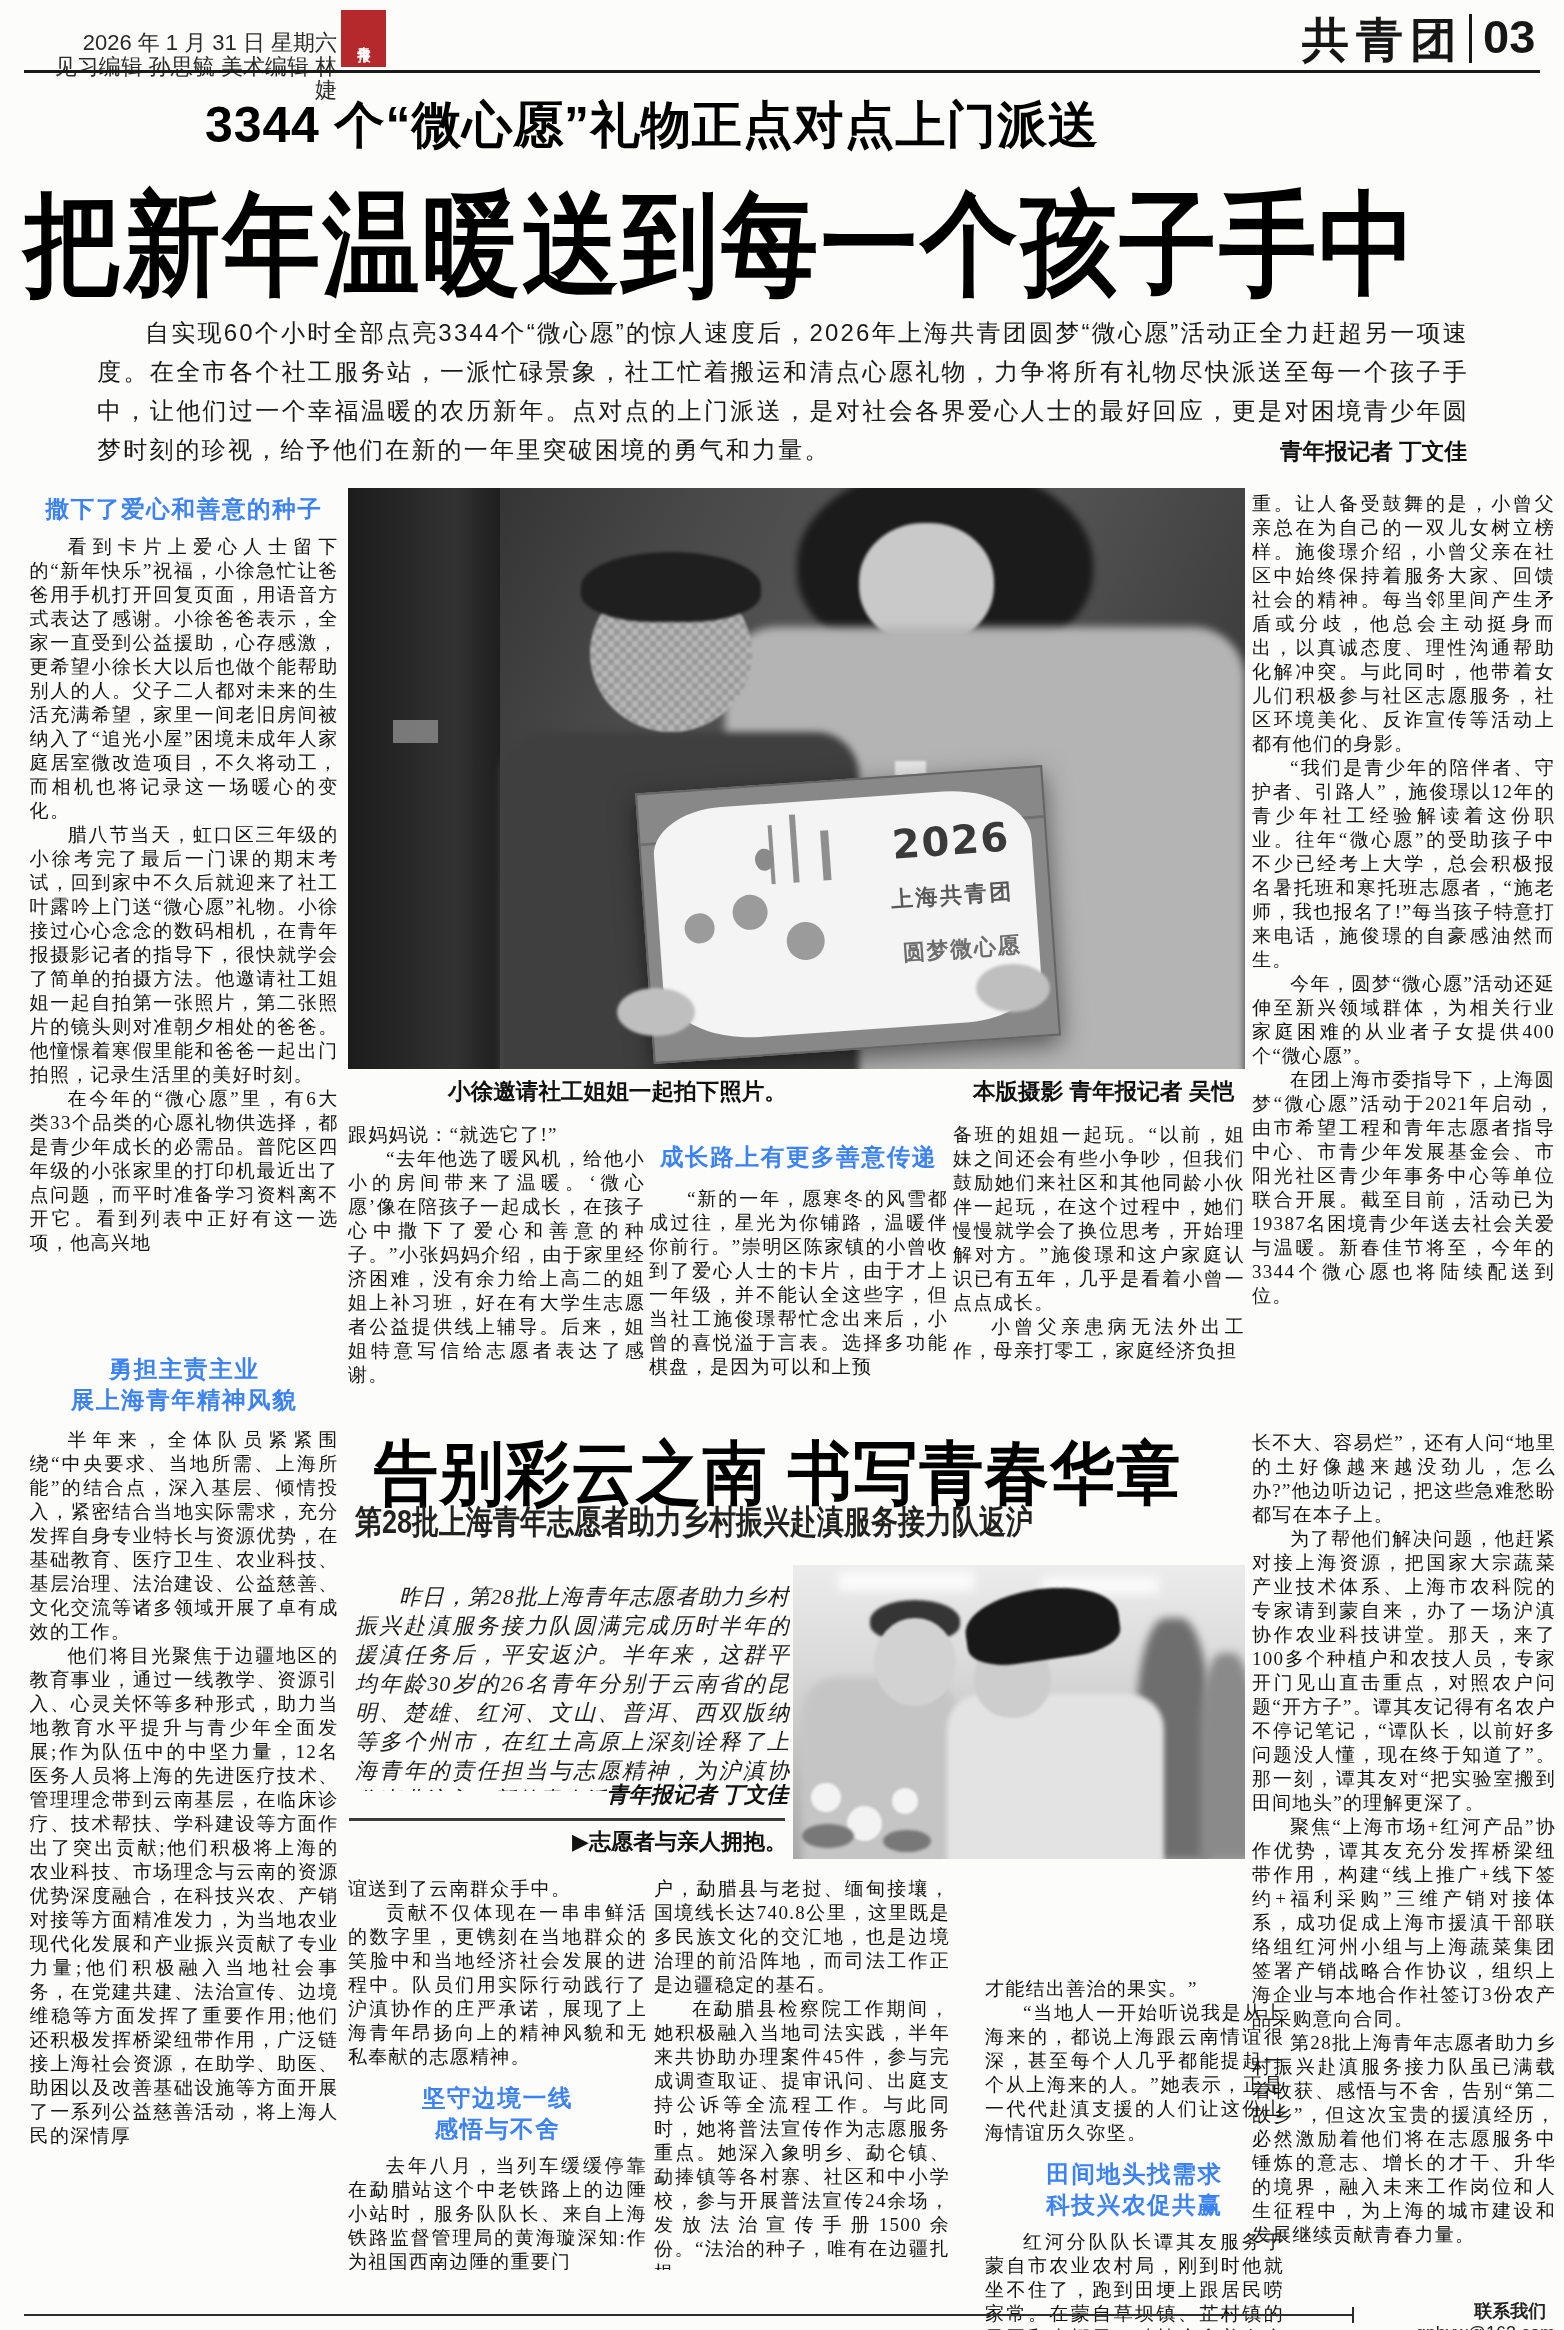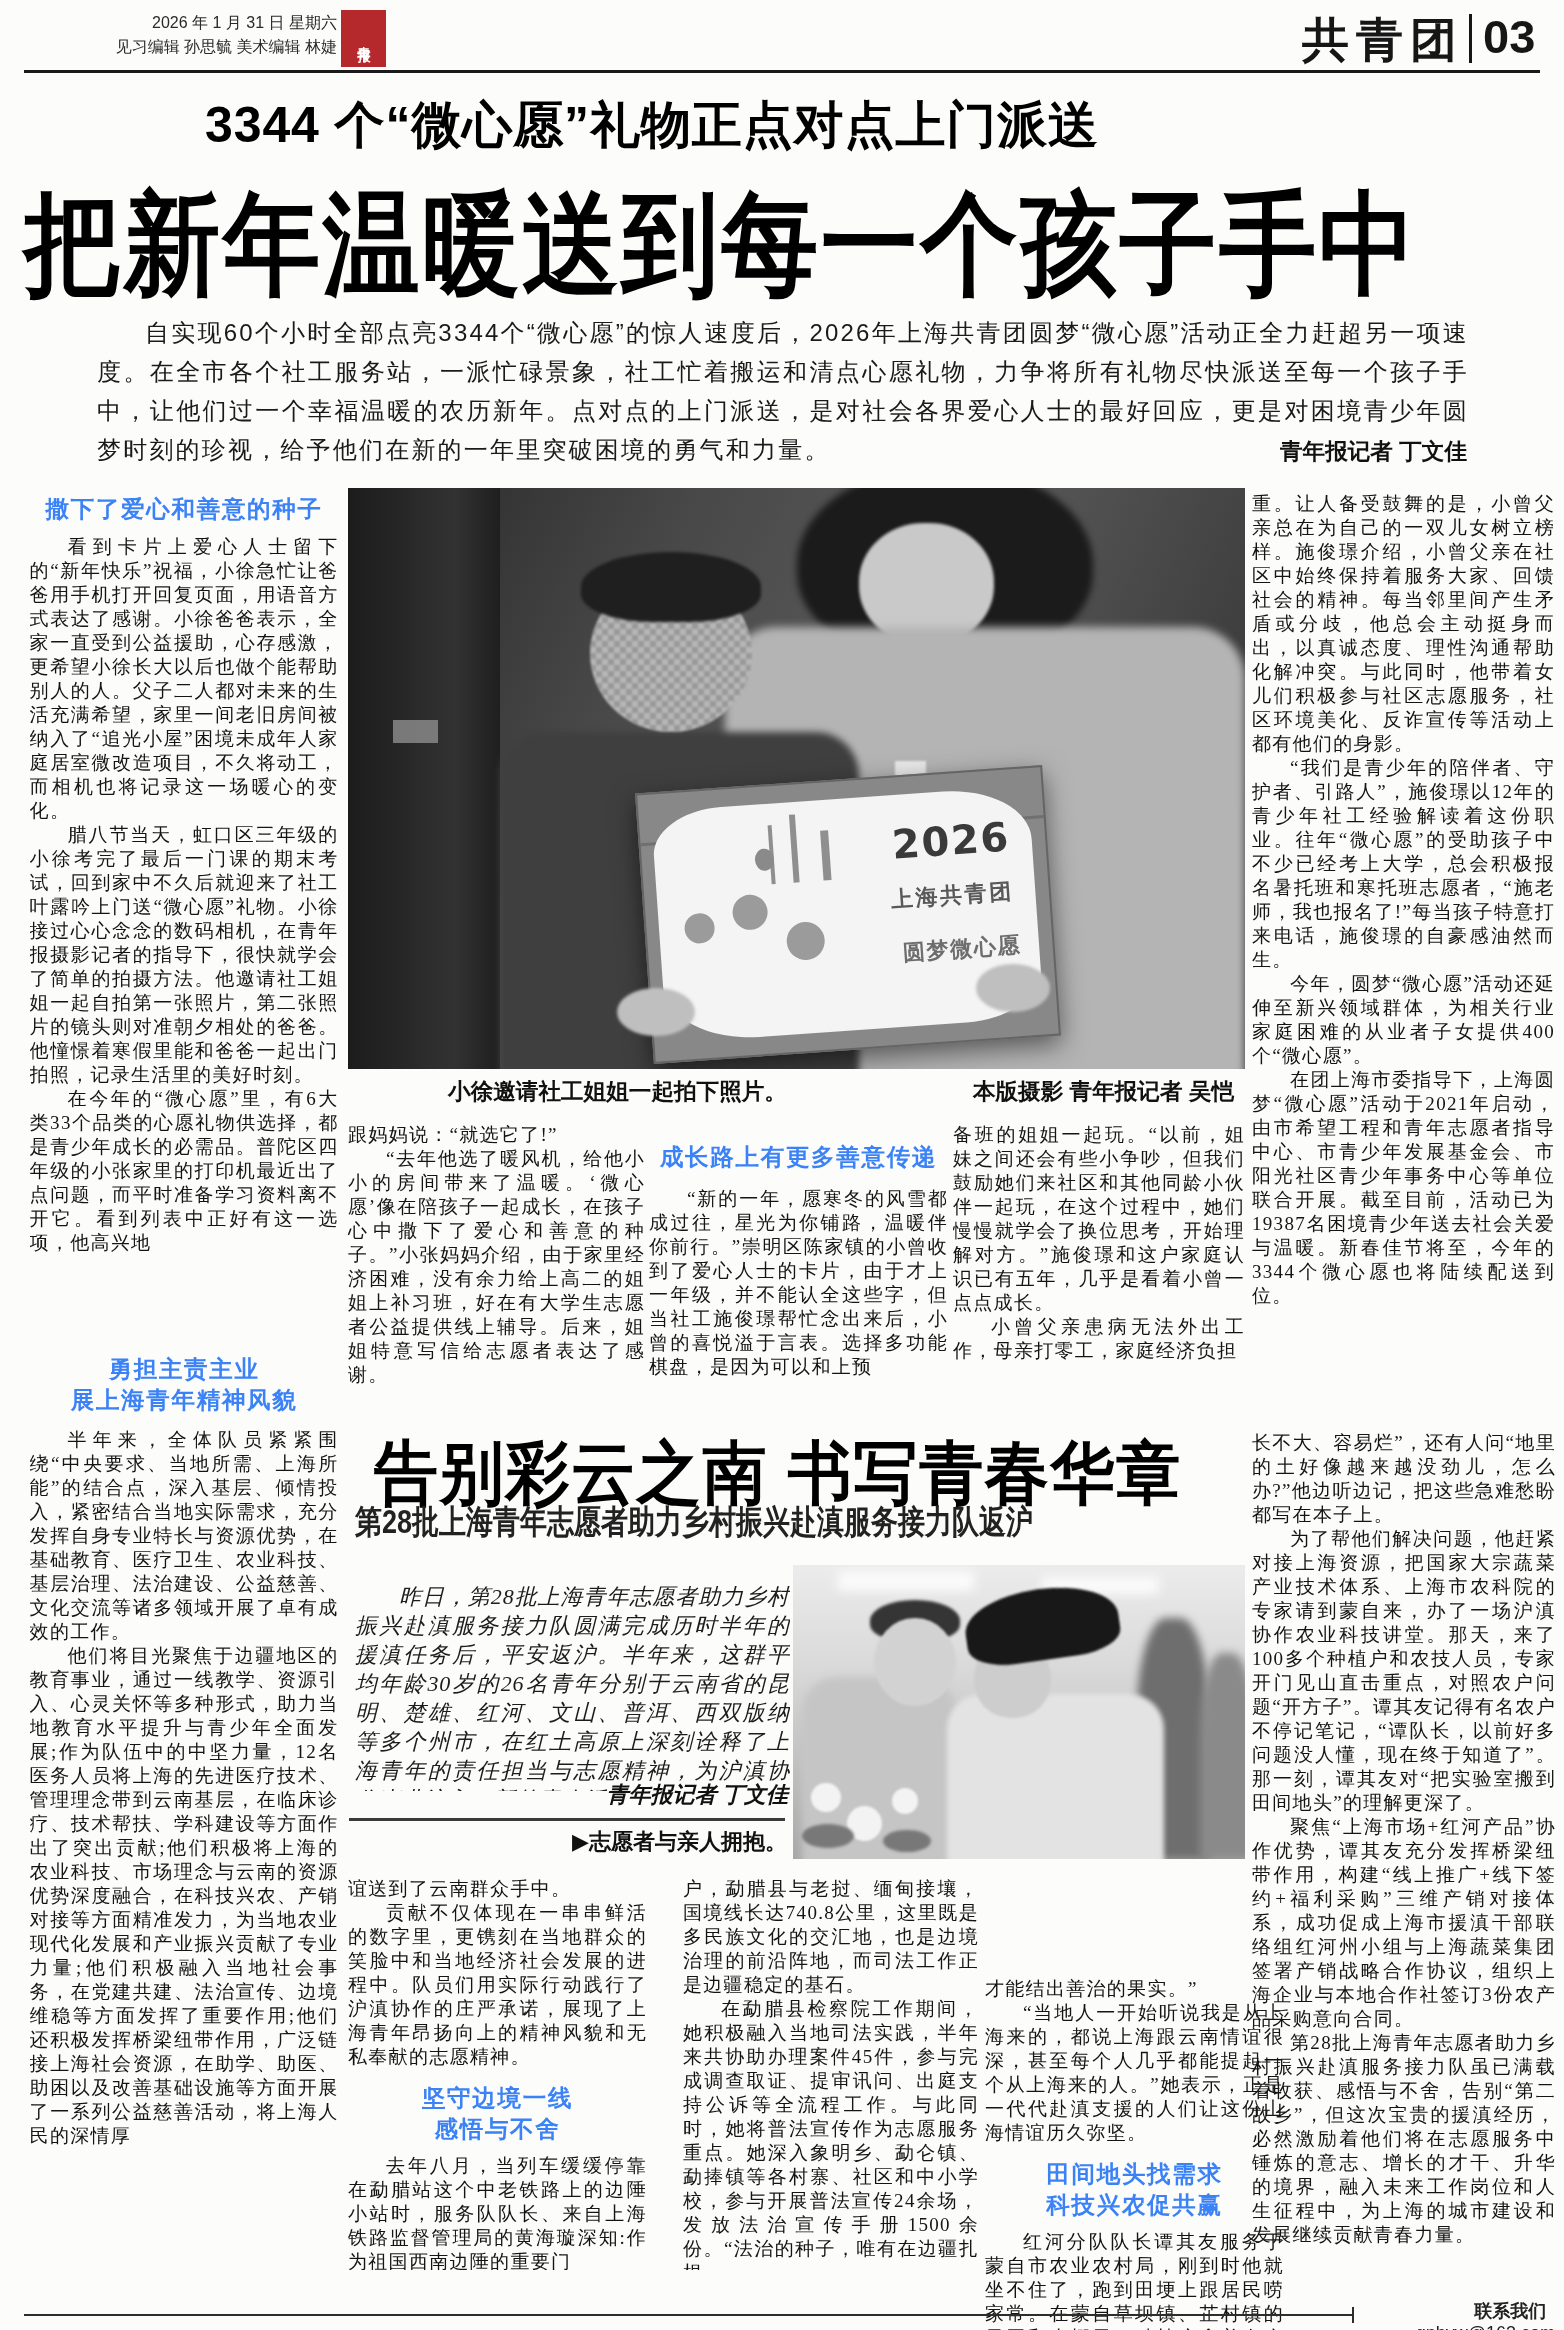--- a/index.html
+++ b/index.html
@@ -1,21 +1,21 @@
 <!DOCTYPE html>
 <html style="font-size:14px"><head>
 <meta charset="utf-8">
 <style>
   html,body{margin:0;padding:0;background:#e8e8e8;}
   #page{position:relative;width:1565px;height:2330px;background:#fcfcfb;margin:0 auto;overflow:hidden;
         font-family:"Liberation Sans","DejaVu Sans",sans-serif;color:#111;}
   .abs{position:absolute;text-align:center;}
 
   
-  .date-block{left:52px;top:11px;width:285px;text-align:right;font-size:16px;line-height:23.5px;color:#2a2a2a;font-weight:500;}
+  .date-block{left:52px;top:31px;width:285px;text-align:right;font-size:22px;line-height:23.5px;color:#2a2a2a;font-weight:500;}
   .logo-box{left:341px;top:10.4px;width:45px;height:57px;background:#b5282c;color:#fff;display:flex;align-items:center;justify-content:center;
             font-family:"Liberation Serif","DejaVu Serif",serif;font-weight:700;font-size:13px;writing-mode:vertical-rl;letter-spacing:1.7px;}
   .section-title{left:1302px;top:8.7px;font-size:47px;font-weight:700;letter-spacing:7px;color:#161616;}
   .header-vbar{left:1469px;top:14px;width:2.6px;height:49px;background:#161616;}
   .page-num{left:1483px;top:8.7px;font-size:47px;font-weight:700;color:#161616;}
   .header-rule{left:24px;top:70px;width:1516px;height:2.6px;background:#1a1a1a;}
 
   
   .kicker{left:87px;top:92px;width:1130px;text-align:center;font-size:50px;font-weight:800;letter-spacing:0.9px;color:#000;}
   .headline1{left:24px;top:170px;width:1342px;text-align:center;font-size:97px;font-weight:900;letter-spacing:2.6px;color:#000;
@@ -34,21 +34,21 @@
   .c1{left:29.6px;top:492px;width:309px;height:850px;}
   .c1 .col-subhead{margin:1.7px 0 10.4px;}
   .c2{left:348px;top:1123px;width:297px;height:309px;}
   .c3{left:649px;top:1123px;width:299px;height:309px;}
   .c3 .col-subhead{margin:19px 0 14px;}
   .c4{left:953px;top:1123px;width:292px;height:309px;}
   .c5{left:1252px;top:492px;width:303px;height:927px;}
   .cL2{left:29.6px;top:1354px;width:309px;height:913px;}
   .cL2 .head-wrap{margin:0 0 12px;}
   .cA{left:348px;top:1877px;width:299px;height:393px;}
-  .cB{left:654px;top:1877px;width:296px;height:393px;margin-left:29px;}
+  .cB{left:654px;top:1877px;width:296px;height:393px;}
   .cC{left:953px;top:1977px;width:299px;height:393px;margin-left:32px;}
   .cD{left:1252px;top:1431px;width:304px;height:833px;}
   .mid-head{margin:14px 0 8.7px;}
 
   
   .photo1{left:348px;top:488px;width:897px;height:581px;overflow:hidden;filter:grayscale(1) contrast(1.03);
           background:linear-gradient(115deg,#262626 0%,#3a3a3a 16%,#4a4a4a 30%,#5c5a58 55%,#454240 80%,#333 100%);}
   .ph{position:absolute;}
   .door{left:0;top:0;width:17%;height:100%;background:linear-gradient(90deg,#1f1f1f,#343434 70%,#222);}
   .door-sign{left:5%;top:40%;width:45px;height:22.6px;background:#8d8d8d;opacity:.8;}

